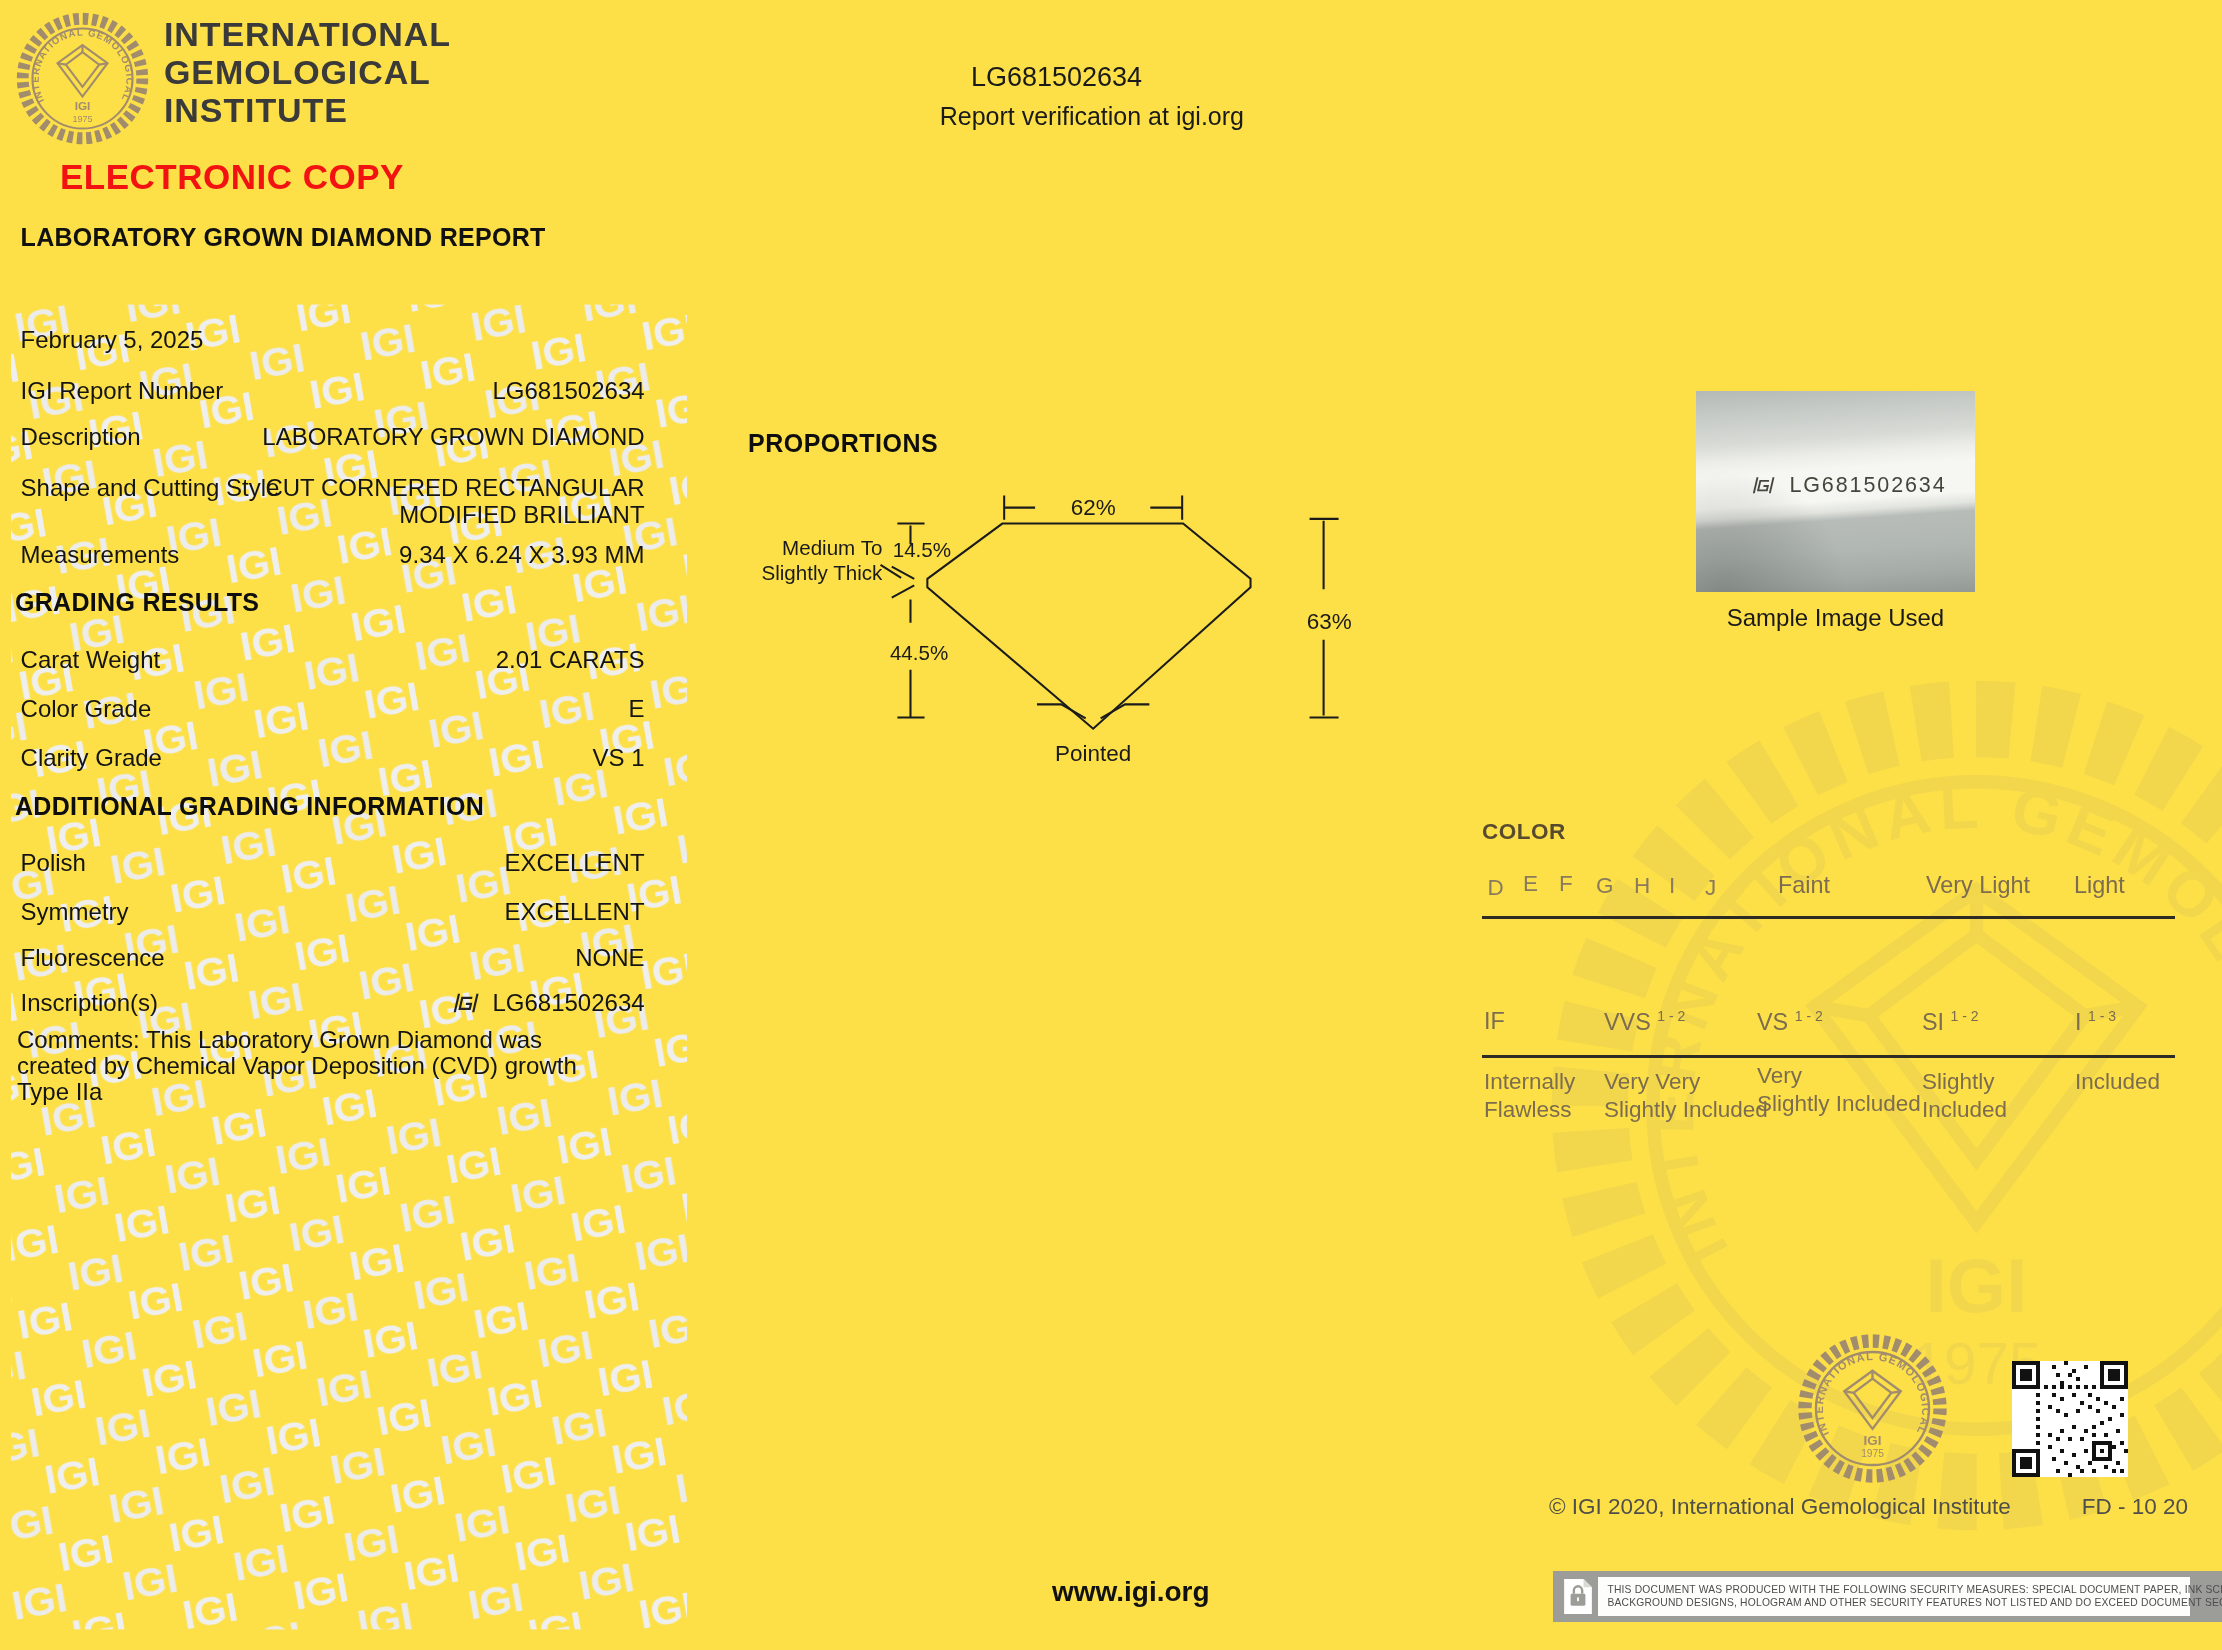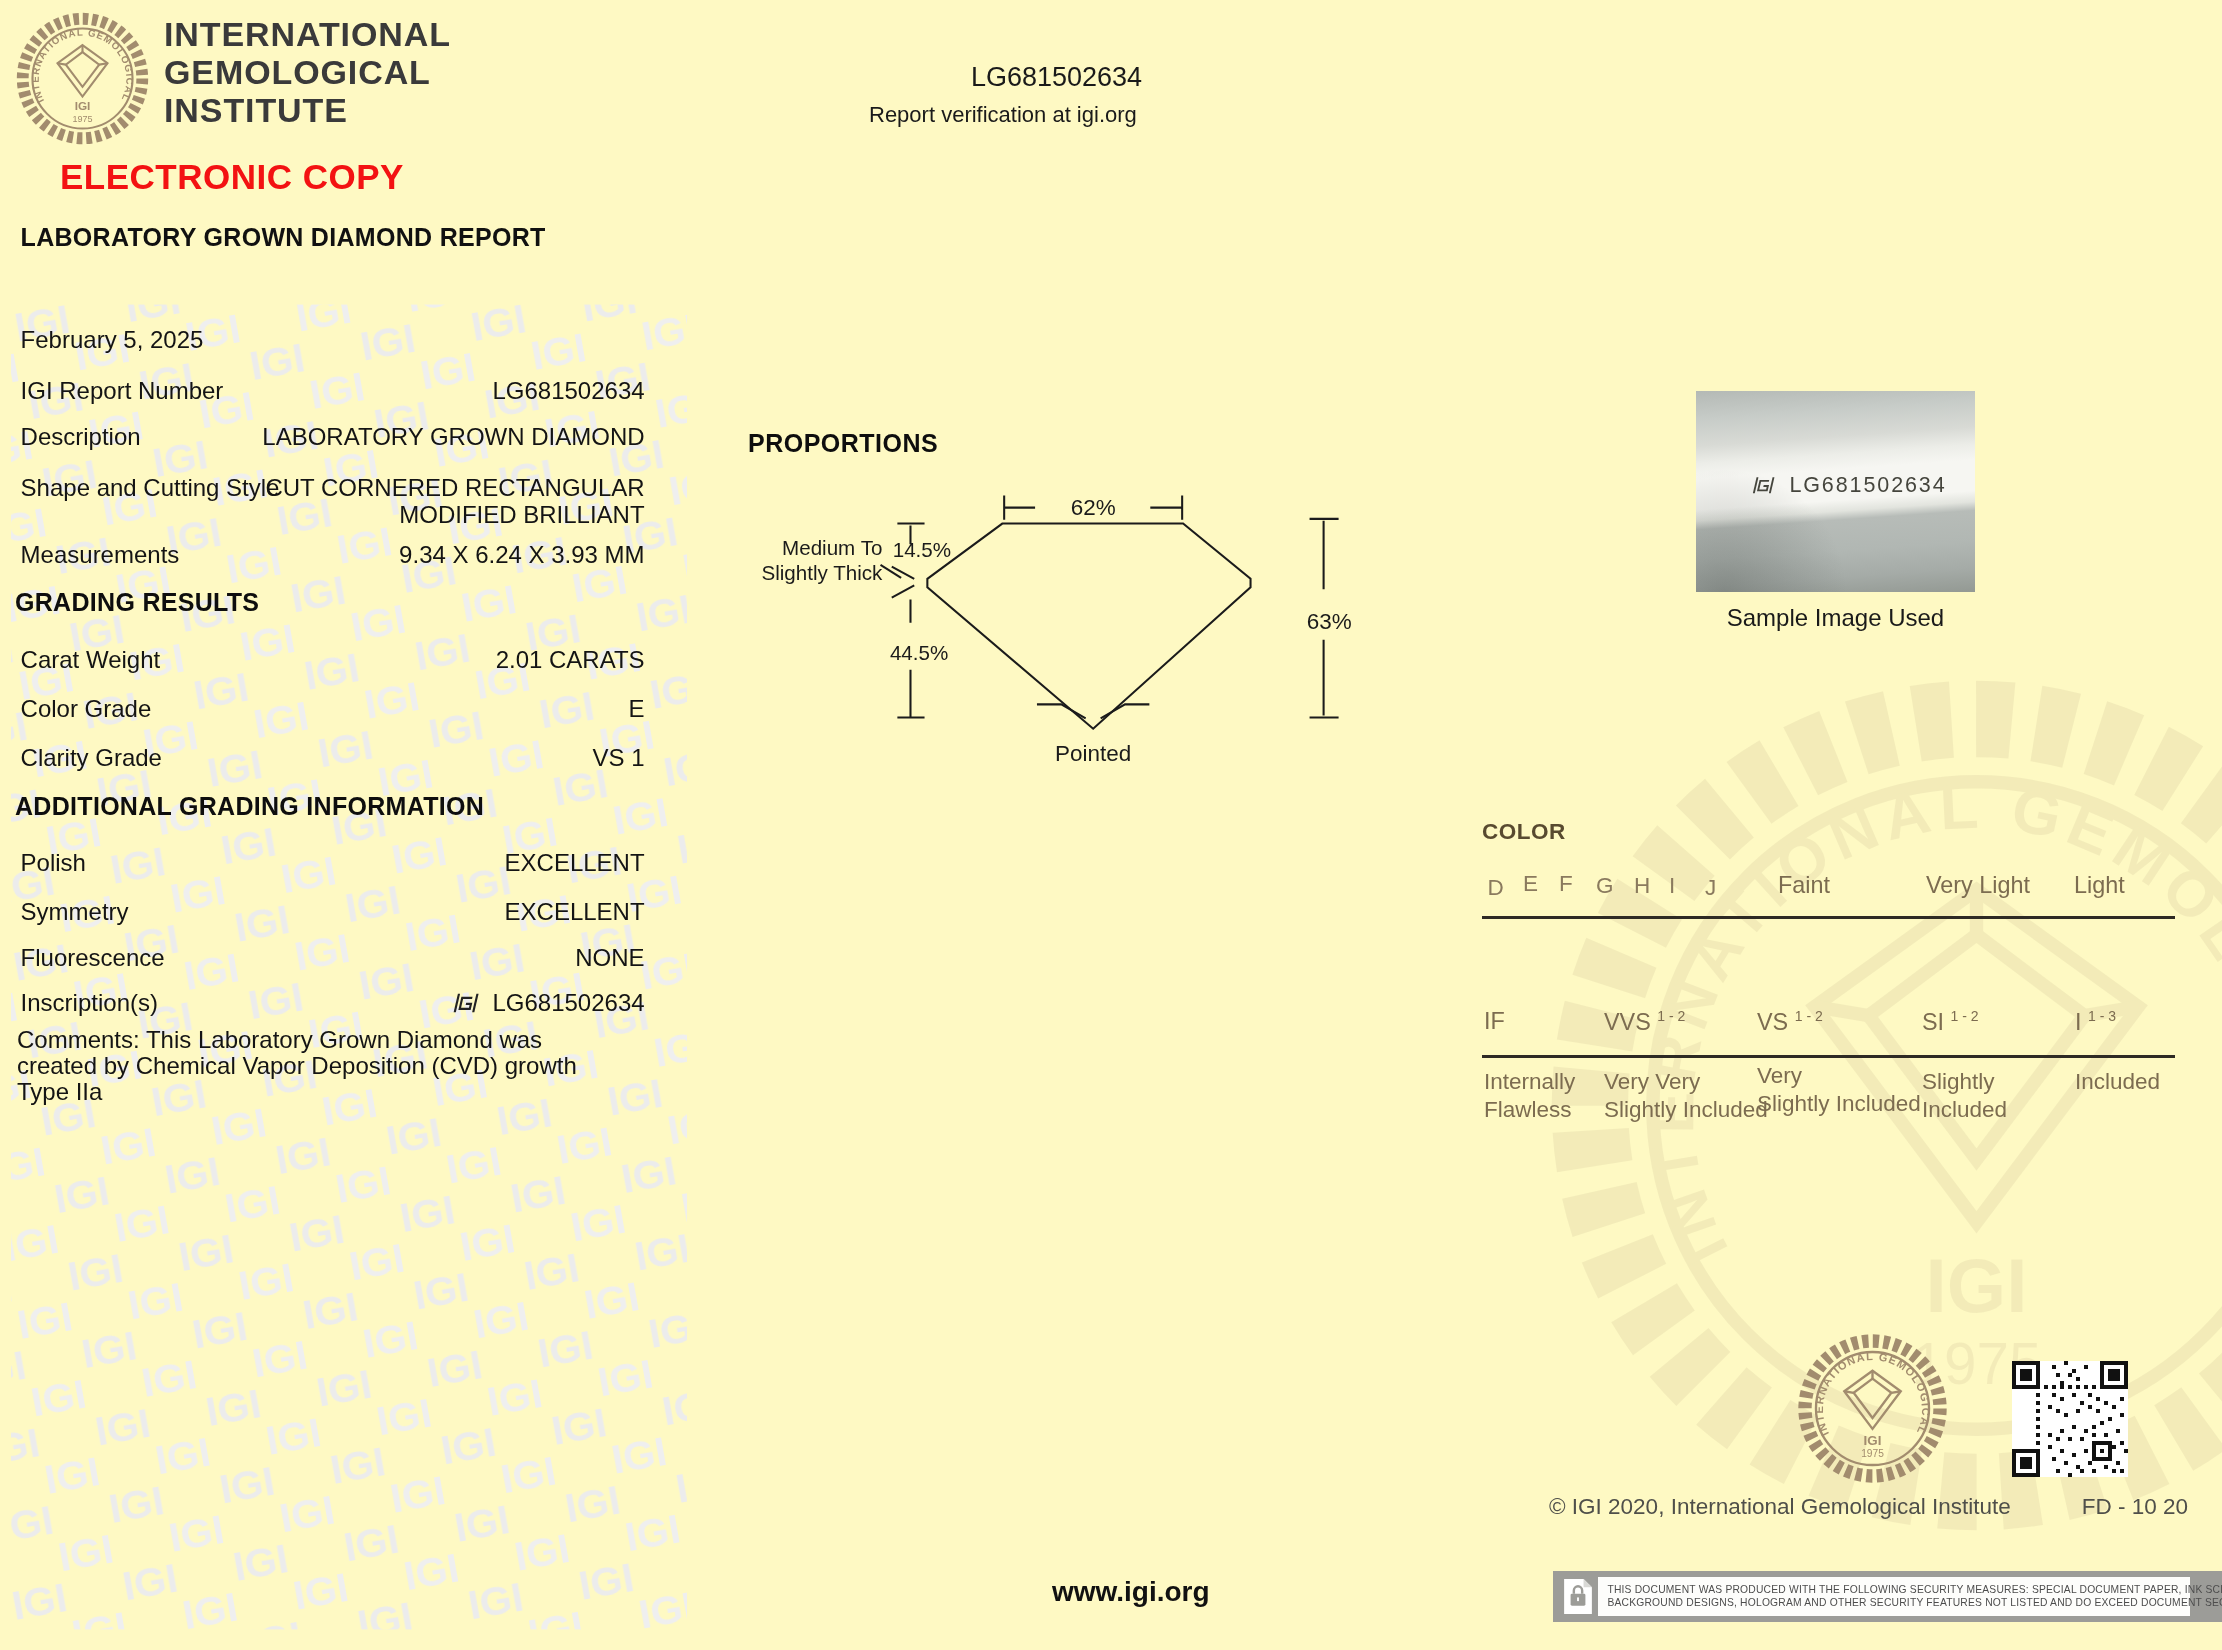--- a/index.html
+++ b/index.html
@@ -1,25 +1,25 @@
 <!DOCTYPE html>
 <html style="font-size:15px"><head>
 <meta charset="utf-8">
 <style>
   html,body{margin:0;padding:0;background:#888;}
-  #page{position:relative;width:2222px;height:1651px;background:#fef9c3;overflow:hidden;
+  #page{position:relative;width:2222px;height:1651px;background:#fde047;overflow:hidden;
         font-family:"Liberation Sans",sans-serif;color:#151515;}
   .abs{position:absolute;}
   svg text{font-family:"Liberation Sans",sans-serif;}
   
   .org-title{font-size:34px;font-weight:bold;color:#3a3a3a;line-height:38px;letter-spacing:0.9px;}
   .ecopy{font-size:35px;font-weight:bold;color:#f31212;letter-spacing:0.5px;}
   .rep-title{font-size:25px;font-weight:bold;color:#111;letter-spacing:0.3px;}
   .top-num{font-size:27px;color:#1a1a1a;text-align:center;}
-  .top-verif{font-size:22px;color:#1a1a1a;text-align:left;margin-top:9.4px;}
+  .top-verif{font-size:25px;color:#1a1a1a;text-align:right;margin-top:9.4px;}
   
   .lrow{position:absolute;left:20.6px;width:624px;font-size:24px;color:#141414;}
   .lrow .lab{position:absolute;left:0;top:0;white-space:nowrap;}
   .lrow .val{position:absolute;right:0;top:0;text-align:right;white-space:nowrap;}
   .sechead{position:absolute;left:15px;font-size:25px;font-weight:bold;color:#0e0e0e;letter-spacing:0.3px;white-space:nowrap;}
   .comments{position:absolute;left:17px;width:624px;font-size:24px;line-height:26px;color:#141414;}
   
   .prop-title{font-size:25px;font-weight:bold;color:#0e0e0e;letter-spacing:0.5px;}
   .diag{stroke:#1b1b1b;stroke-width:2.2;fill:none;}
   .diag-txt{fill:#1b1b1b;font-size:24px;}

